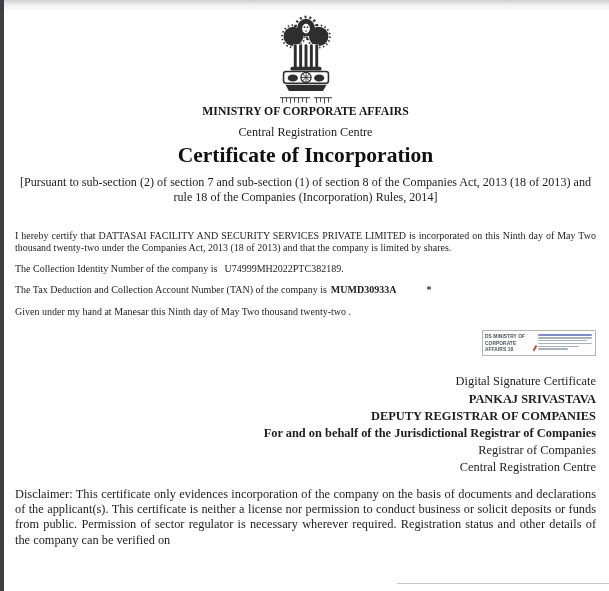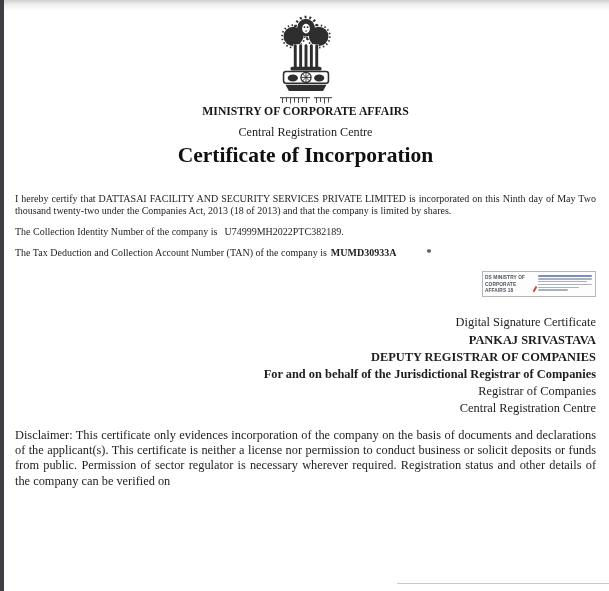--- a/index.html
+++ b/index.html
@@ -141,28 +141,33 @@
         <rect x="45" y="2" width="0.9" height="5.5" fill="#3a3a3a"></rect>
         <rect x="49" y="2" width="0.9" height="4.5" fill="#3a3a3a"></rect>
       </svg>
       <span class="vh">सत्यमेव जयते</span>
     </div>
   </div>
 
   <div class="centered ministry-line">MINISTRY OF CORPORATE AFFAIRS</div>
   <div class="centered crc-line">Central Registration Centre</div>
   <div class="centered doc-title">Certificate of Incorporation</div>
+  <div class="centered pursuant">
+    <div>[Pursuant to sub-section (2) of section 7 and sub-section (1) of section 8 of the Companies Act, 2013 (18 of 2013) and</div>
+    <div>rule 18 of the Companies (Incorporation) Rules, 2014]</div>
+  </div>
 
   <p class="para p-certify"><span>I hereby certify that </span><span>DATTASAI FACILITY AND SECURITY SERVICES PRIVATE LIMITED</span><span> is incorporated on this Ninth day of May Two thousand twenty-two under the Companies Act, 2013 (18 of 2013) and that the company is limited by shares.</span></p>
 
   <p class="para p-cin"><span>The Collection Identity Number of the company is</span><span class="cin-val">U74999MH2022PTC382189</span><span>.</span></p>
 
 
   <p class="para p-tan"><span>The Tax Deduction and Collection Account Number (TAN) of the company is</span><span class="tan-val">MUMD30933A</span><span class="star-tan">*</span></p>
 
+  <p class="para p-given">Given under my hand at Manesar this Ninth day of May Two thousand twenty-two .</p>
 
   <div class="stamp">
     <div class="stamp-left">DS MINISTRY OF CORPORATE AFFAIRS 18</div>
     <div class="stamp-right">
       <div class="fp-line hl fp-w100"></div>
       <div class="fp-line fp-w100"></div>
       <div class="fp-line fp-w90"></div>
       <div class="fp-line fp-w100"></div>
       <div class="fp-line fp-w75"></div>
       <div class="fp-line fp-w55"></div>

